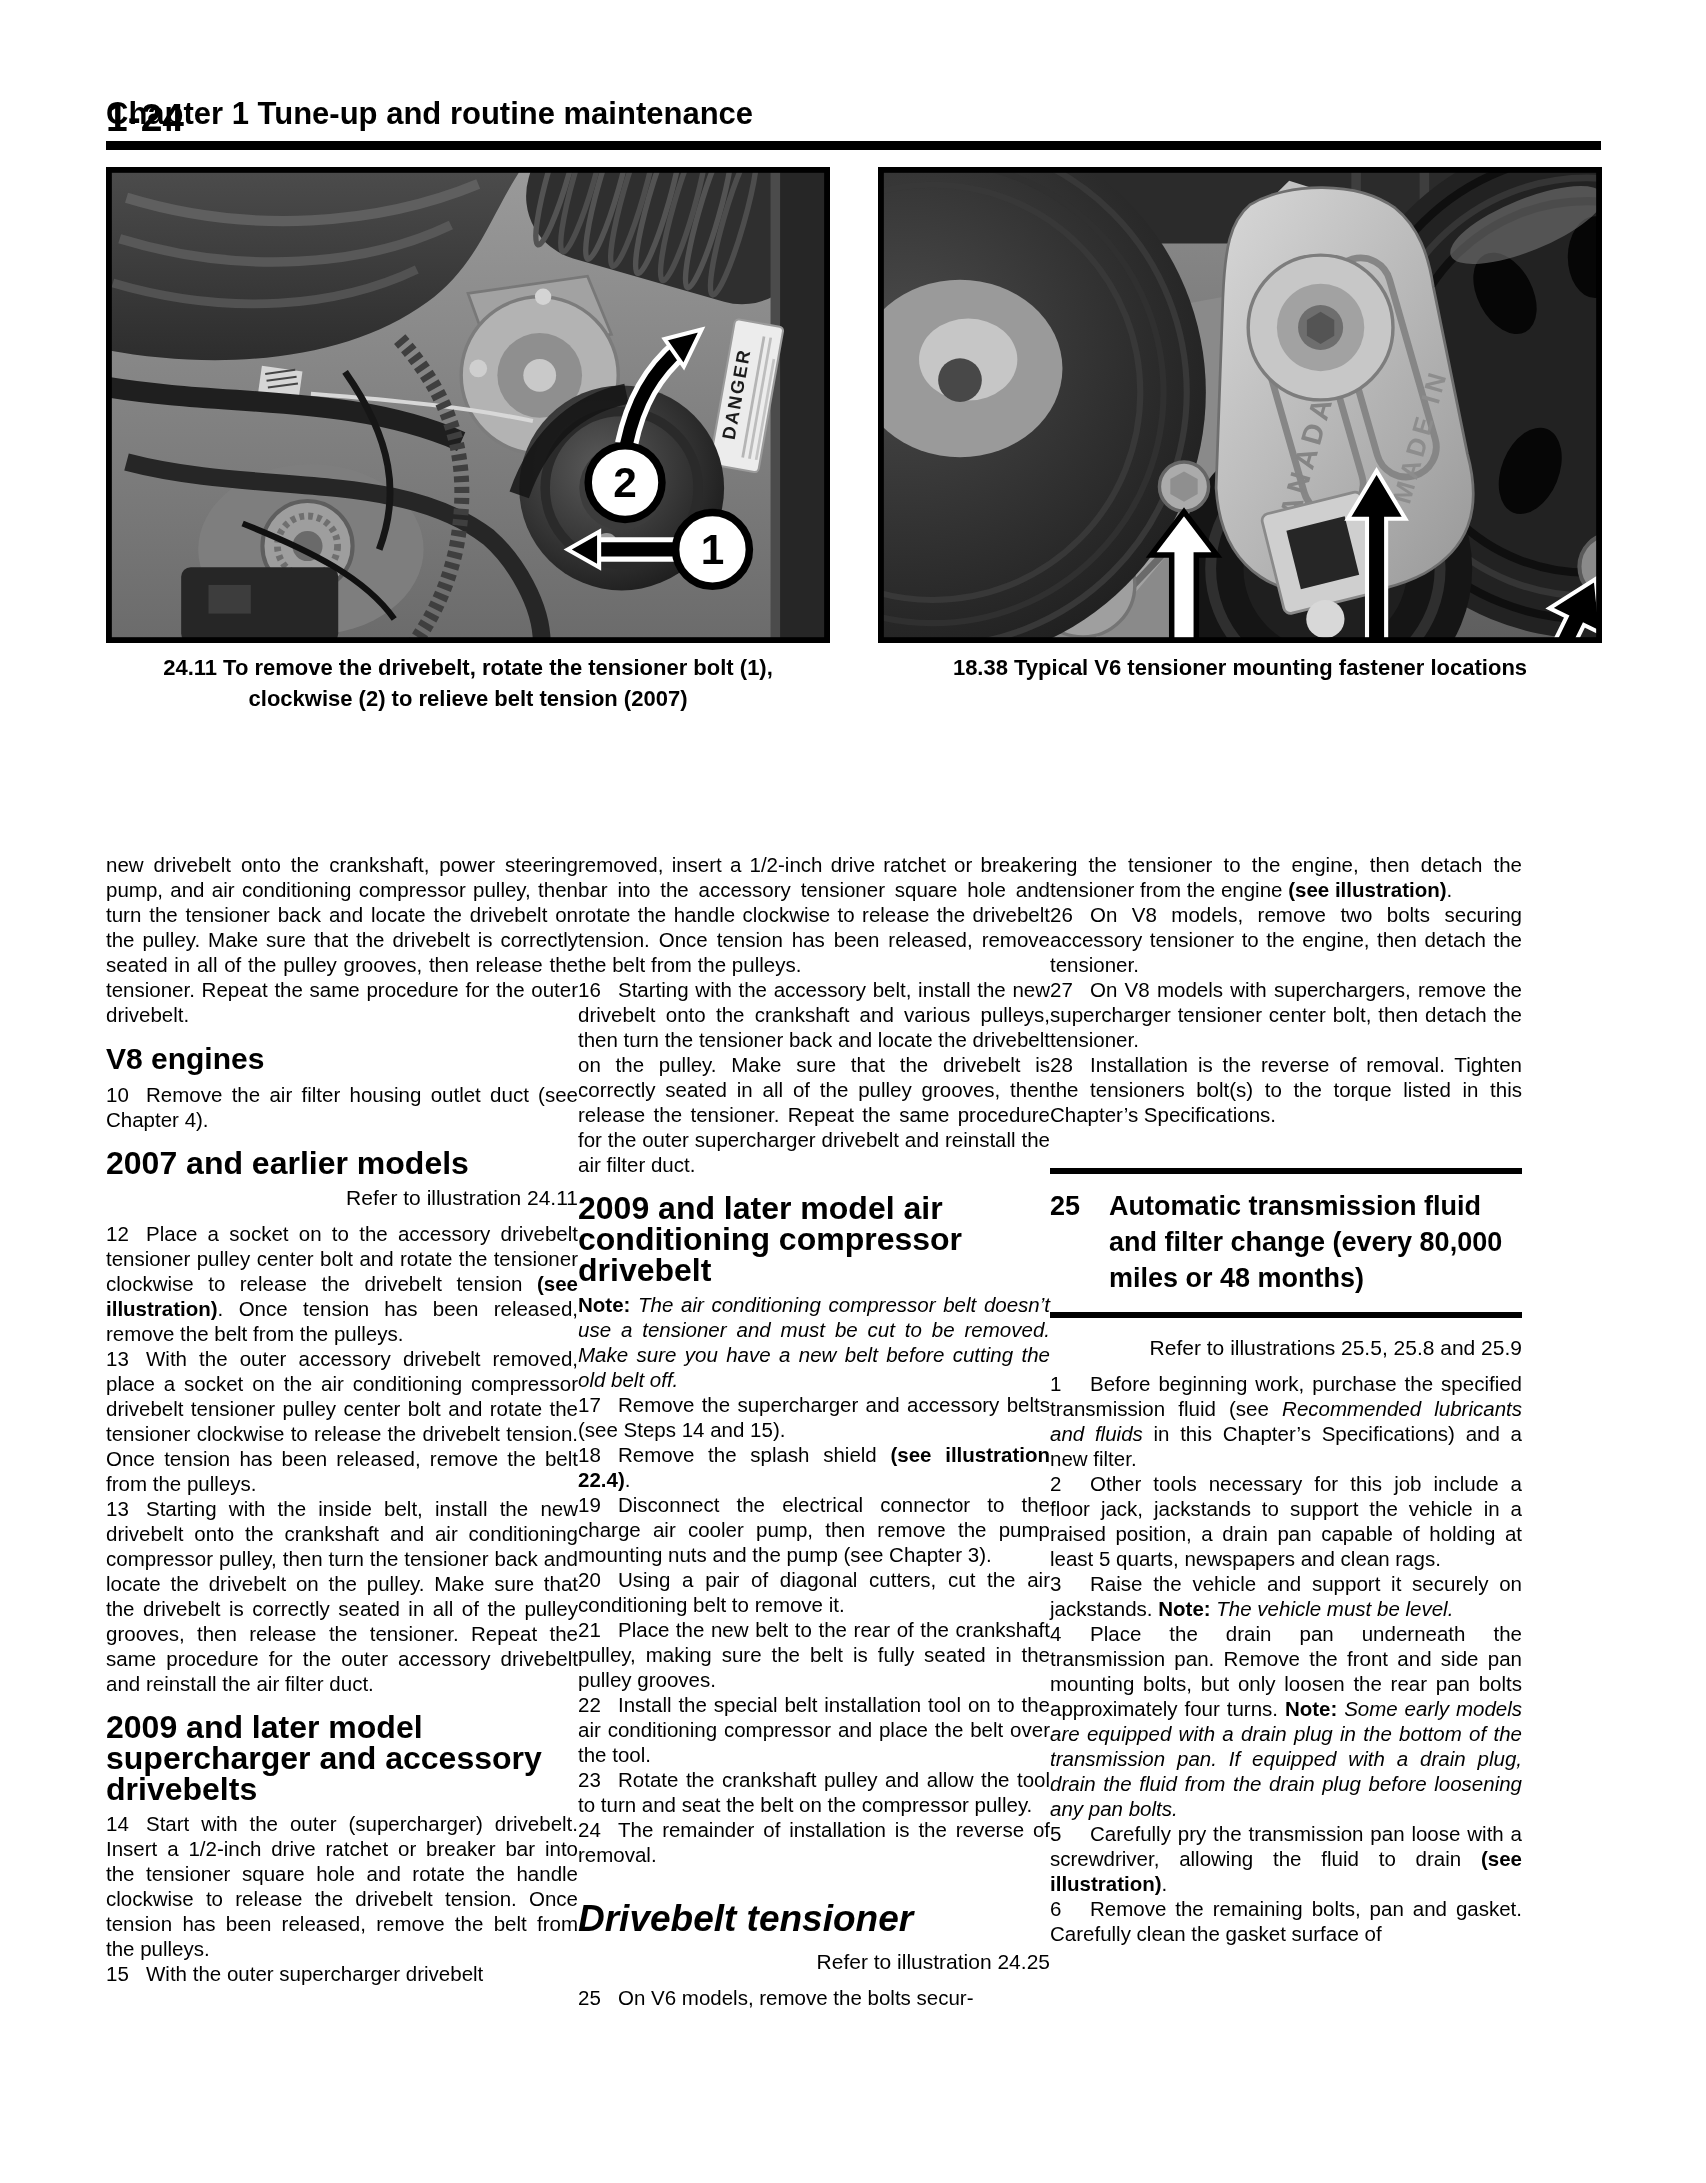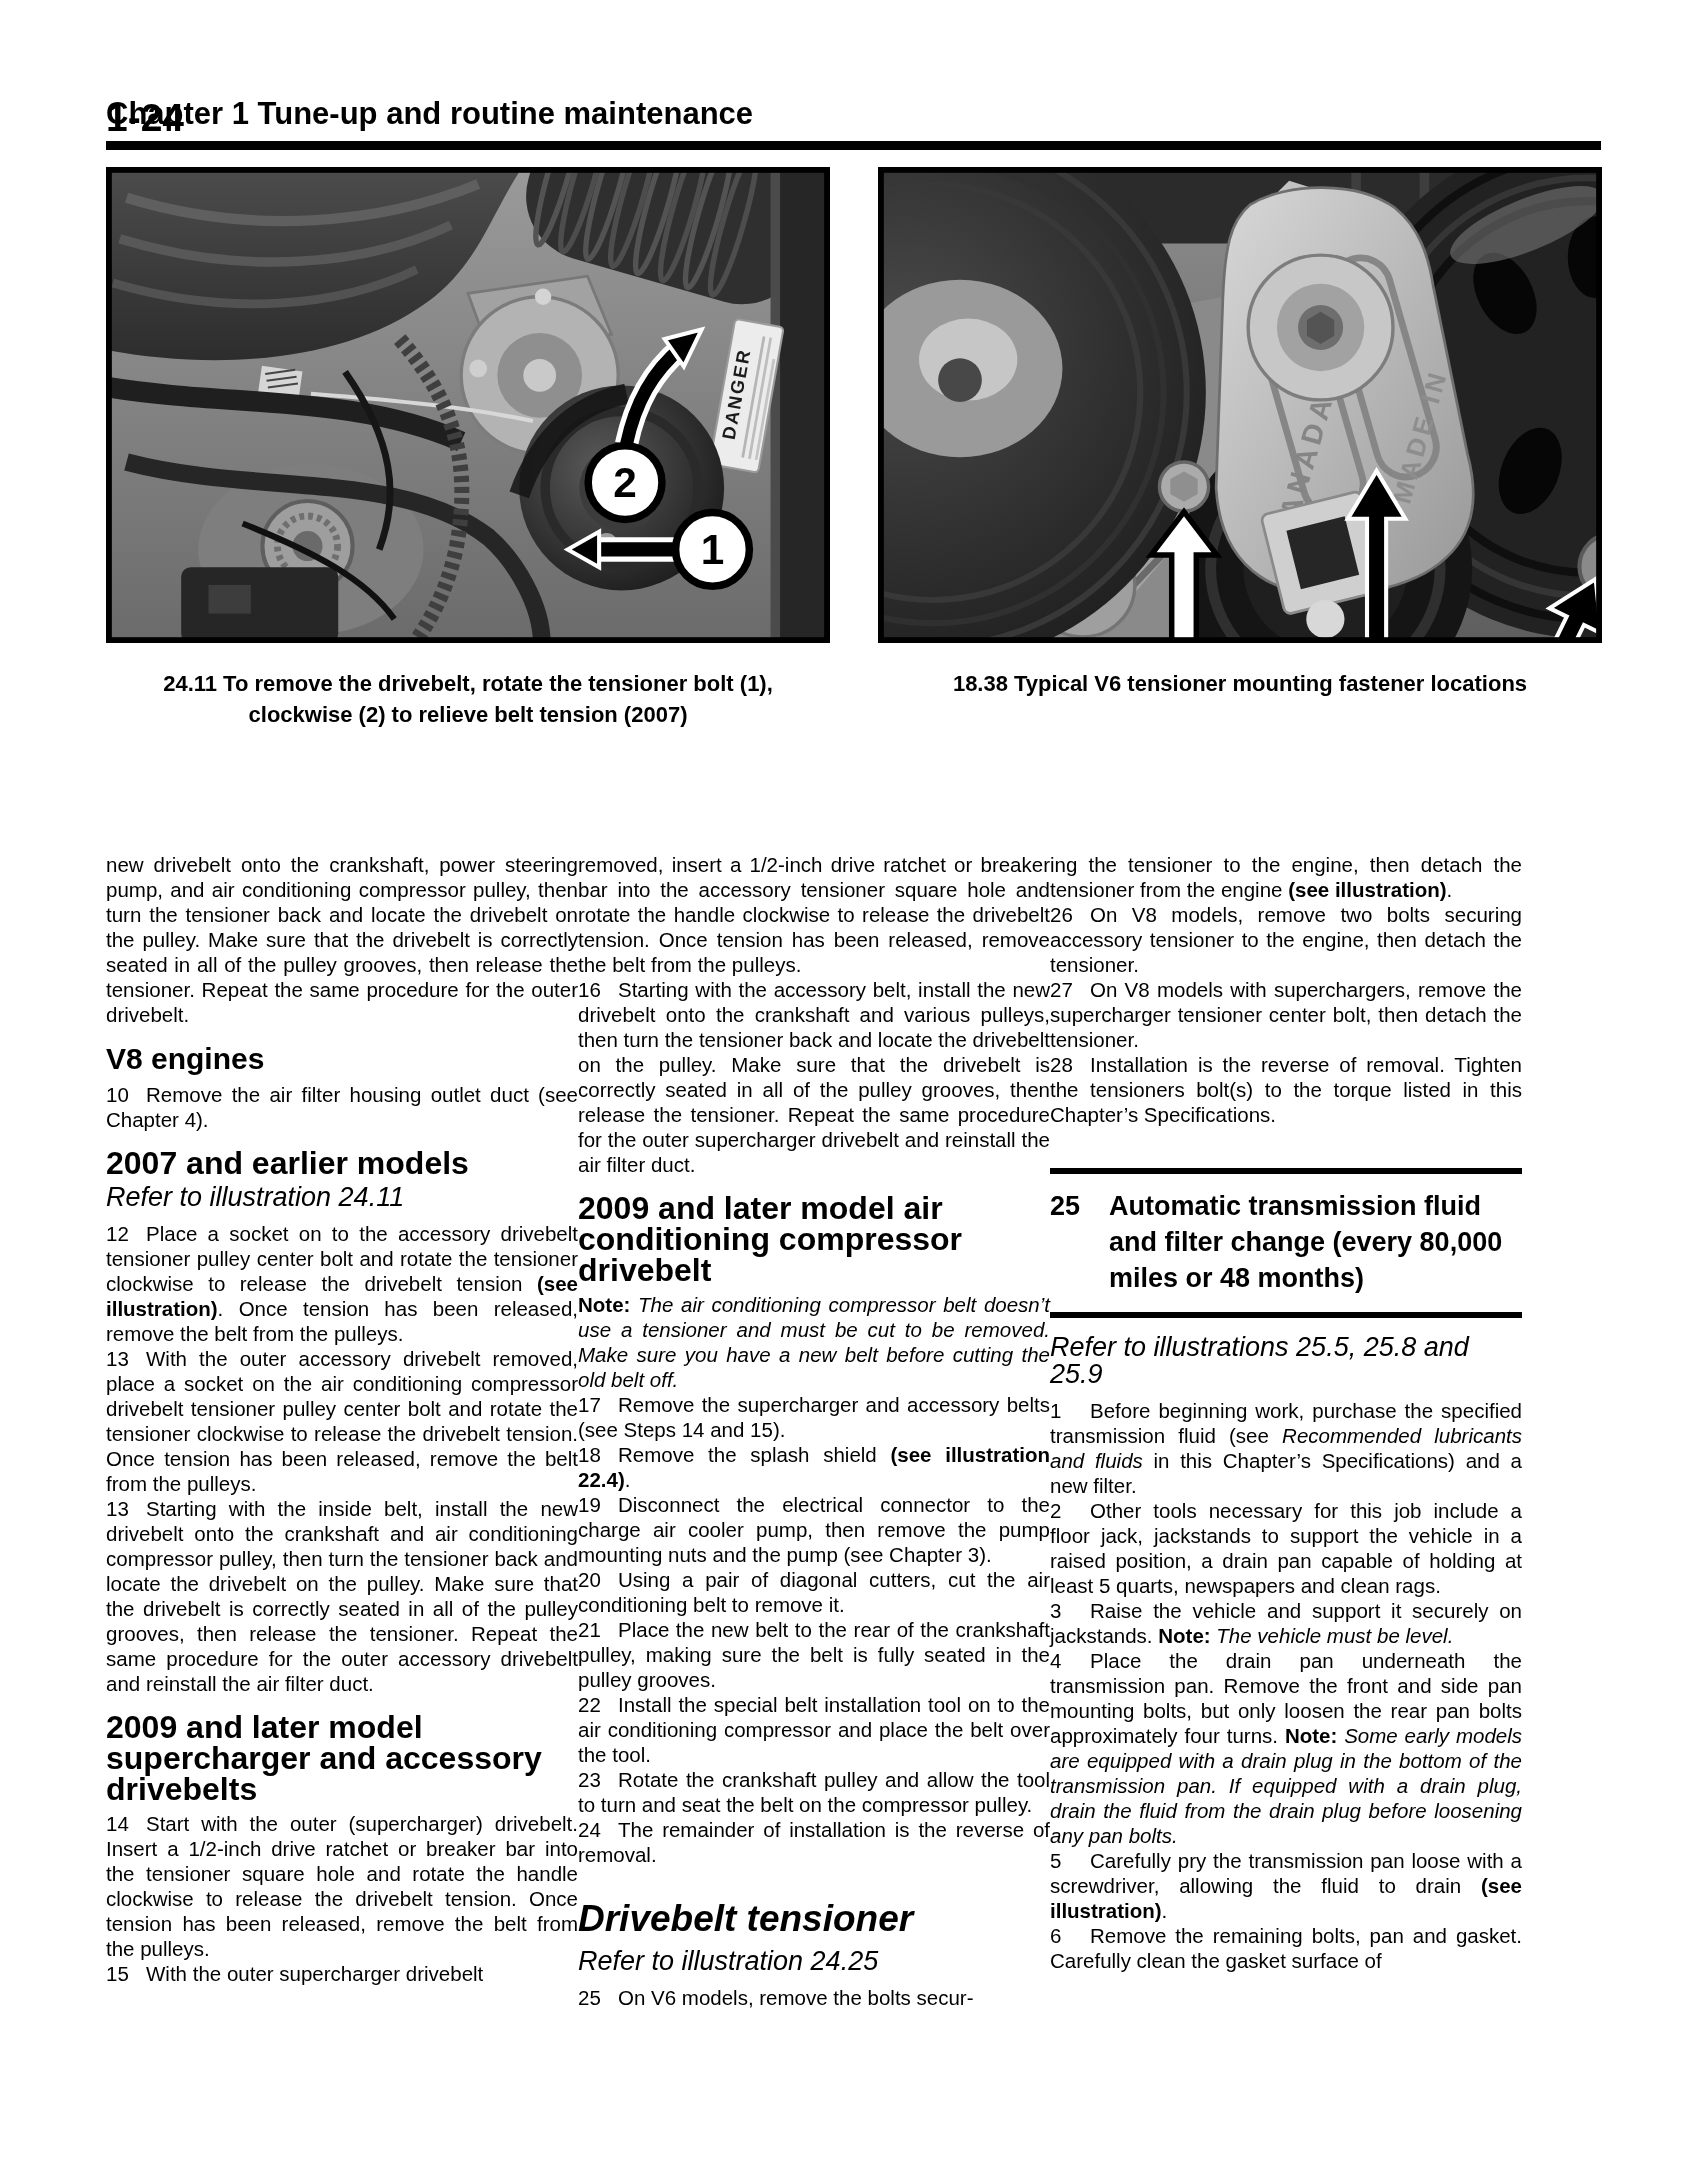--- a/index.html
+++ b/index.html
@@ -5,31 +5,31 @@
   html,body{margin:0;padding:0;background:#ffffff;}
   body{width:1707px;height:2183px;position:relative;overflow:hidden;
        font-family:"Liberation Sans",sans-serif;color:#000;}
   .header-row{position:absolute;left:106px;top:96px;width:1495px;height:42px;}
   .page-num{position:absolute;left:0;top:0;font-size:39px;font-weight:bold;}
   .chapter-title{position:absolute;left:0;right:0;top:0;text-align:left;font-size:31px;font-weight:bold;}
   .header-rule{position:absolute;left:106px;top:141px;width:1495px;height:9px;background:#000;}
   .figures{position:absolute;left:106px;top:167px;width:1495px;display:flex;gap:48px;}
   .figure{width:724px;}
   svg.photo{display:block;width:724px;height:476px;background:#777;}
-  .caption{margin:25px auto 0;font-weight:bold;font-size:22px;line-height:31px;text-align:center;}
+  .caption{margin:9px auto 0;font-weight:bold;font-size:22px;line-height:31px;text-align:center;}
   .caption-left{max-width:649px;}
   .caption-right{max-width:710px;}
   .columns{position:absolute;left:106px;top:852px;width:1495px;display:flex;align-items:flex-start;}
   .col{width:472px;}
   p.para{margin:0;font-size:20.5px;line-height:25px;text-align:justify;}
   .stepnum{display:inline-block;width:40px;}
   h2.h2{font-size:30px;line-height:34px;margin:15px 0 5.5px;font-weight:bold;}
   h3.h3{font-size:32px;line-height:31px;margin:16.4px 0 5.5px;font-weight:bold;}
   h2.hi{font-size:37px;line-height:41px;margin:31px 0 9.6px;font-weight:bold;font-style:italic;}
-  p.ref{font-style:italic;font-size:27px;line-height:27px;margin:4.1px 0 9.6px;}
+  p.ref{font-size:21px;line-height:27px;margin:4.1px 0 9.6px;text-align:right;}
   .sec{border-top:6.1px solid #000;border-bottom:6.1px solid #000;margin:41px 0 16.4px;
        padding:13.7px 0 16.4px;display:flex;font-weight:bold;font-size:27px;line-height:36px;}
   .sec-num{width:59px;flex:none;}
   .sec-title{flex:1;}
   span.b{font-weight:bold;}
   span.i{font-style:italic;}
 </style>
 </head>
 <body>
 

